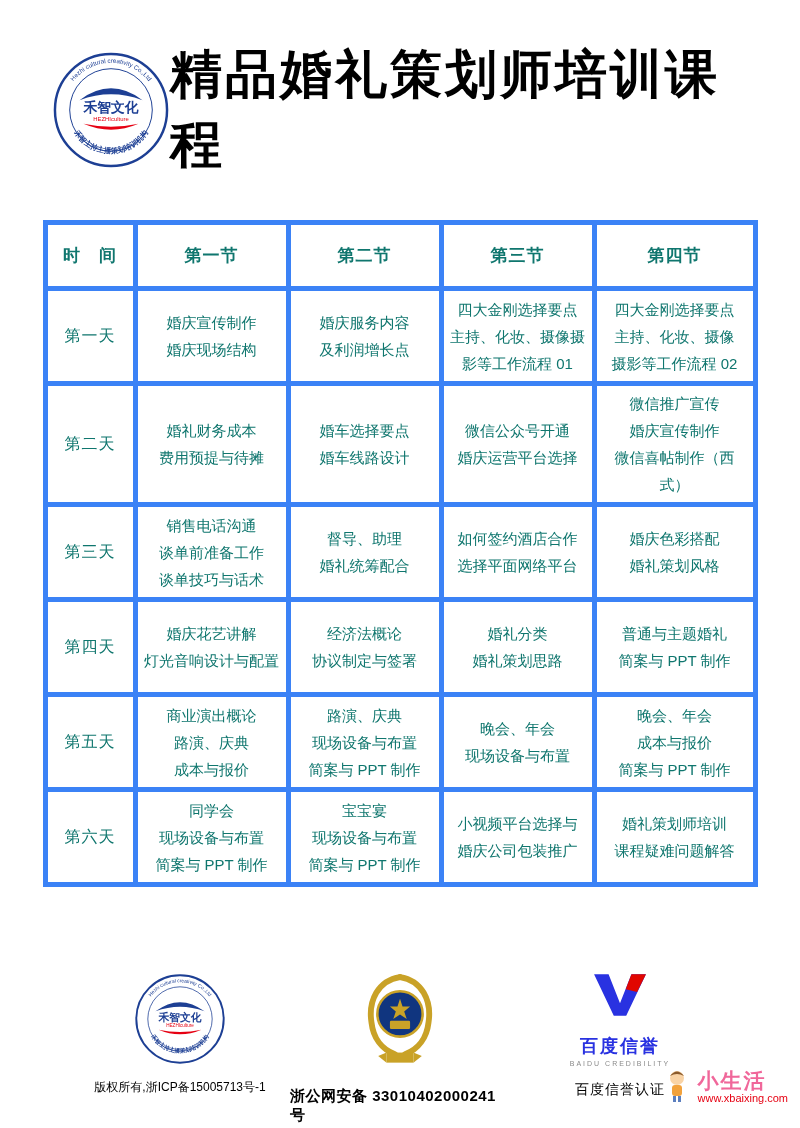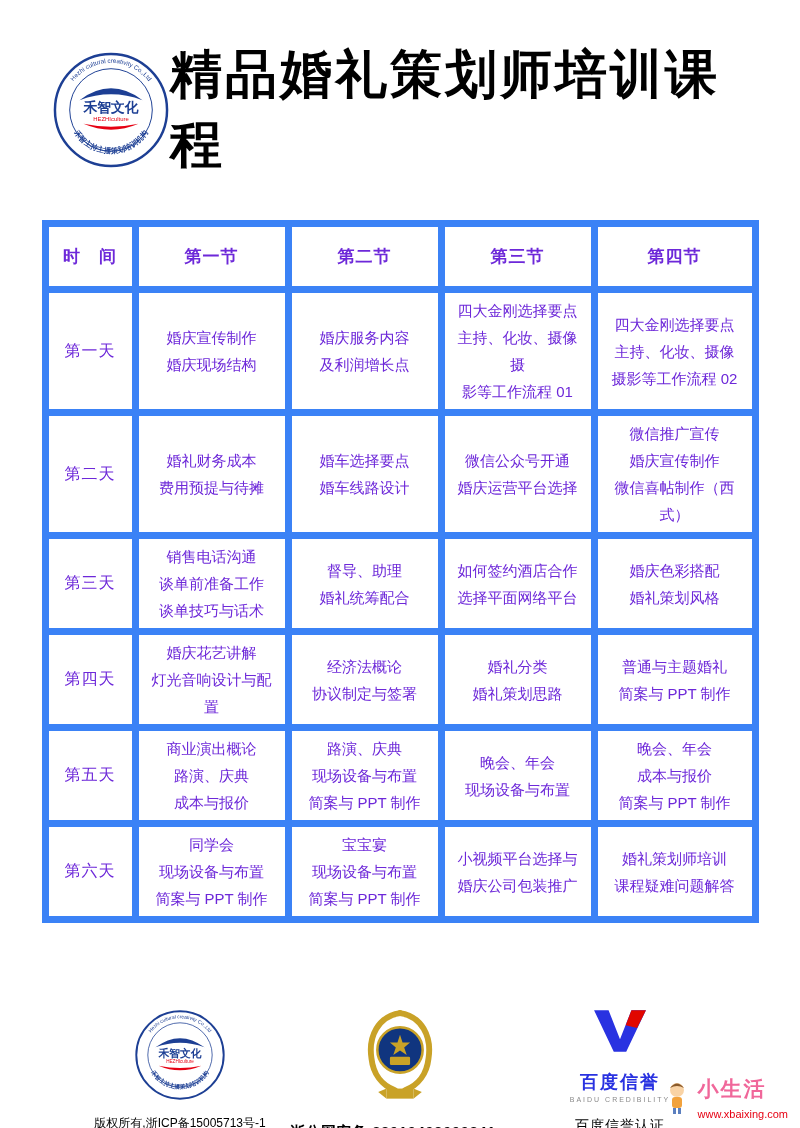--- a/index.html
+++ b/index.html
@@ -18,45 +18,45 @@
     letter-spacing:3px; color:#000; padding-right:10px;
     font-family:"Liberation Sans", sans-serif;
   }
 
   
   table.course-table {
     border-collapse:collapse; table-layout:fixed;
     width:710px; margin:40px auto 0 auto;
   }
   .course-table th, .course-table td {
-    border:7px solid #3b82f6; text-align:center; vertical-align:middle;
-    color:#6d28d9; padding:4px 6px;
+    border:5px solid #3b82f6; text-align:center; vertical-align:middle;
+    color:#0f766e; padding:4px 6px;
   }
   .course-table th { height:66px; font-size:17px; font-weight:bold; letter-spacing:1px; }
   .course-table td { height:95px; font-size:15px; line-height:1.8; white-space:pre-line; }
   .course-table td.time-cell { font-size:16px; letter-spacing:1px; }
 
   
   .footer {
     margin-top:84px; display:flex; justify-content:space-between;
     align-items:flex-start; padding:0 70px;
   }
   .footer-block { display:flex; flex-direction:column; align-items:center; width:220px; }
   .footer-logo-box { height:96px; display:flex; align-items:center; justify-content:center; flex-direction:column; }
   .icp-text { margin-top:12px; font-size:12px; color:#000; }
   .police-text { margin-top:20px; font-size:15px; font-weight:bold; color:#000; letter-spacing:0.5px; }
   .baidu-title { margin-top:16px; font-size:18px; font-weight:bold; color:#2932e1; letter-spacing:2px; }
   .baidu-sub { font-size:7px; color:#8a8a8a; letter-spacing:2px; margin-top:2px; }
   .baidu-caption { margin-top:14px; font-size:14px; color:#000000; letter-spacing:1px; }
 
   
-  .watermark { position:absolute; right:12px; bottom:8px; display:flex; align-items:center; gap:8px; }
+  .watermark { position:absolute; right:12px; bottom:24px; display:flex; align-items:center; gap:8px; }
   .watermark-texts { display:flex; flex-direction:column; align-items:flex-start; line-height:1.1; }
   .watermark-name { color:#f0679a; font-size:21px; font-weight:bold; letter-spacing:2px; }
-  .watermark-url { color:#e60012; font-size:11px;margin-top:8px; }
+  .watermark-url { color:#e60012; font-size:11px; }
 </style>
 </head>
 <body>
 
 <div class="page">
 
   <div class="header">
     <div class="logo-wrap">
       <svg viewBox="0 0 120 120" width="118" height="118">
         <circle cx="60" cy="60" r="57" fill="#ffffff" stroke="#1d3f94" stroke-width="2.5"></circle>

